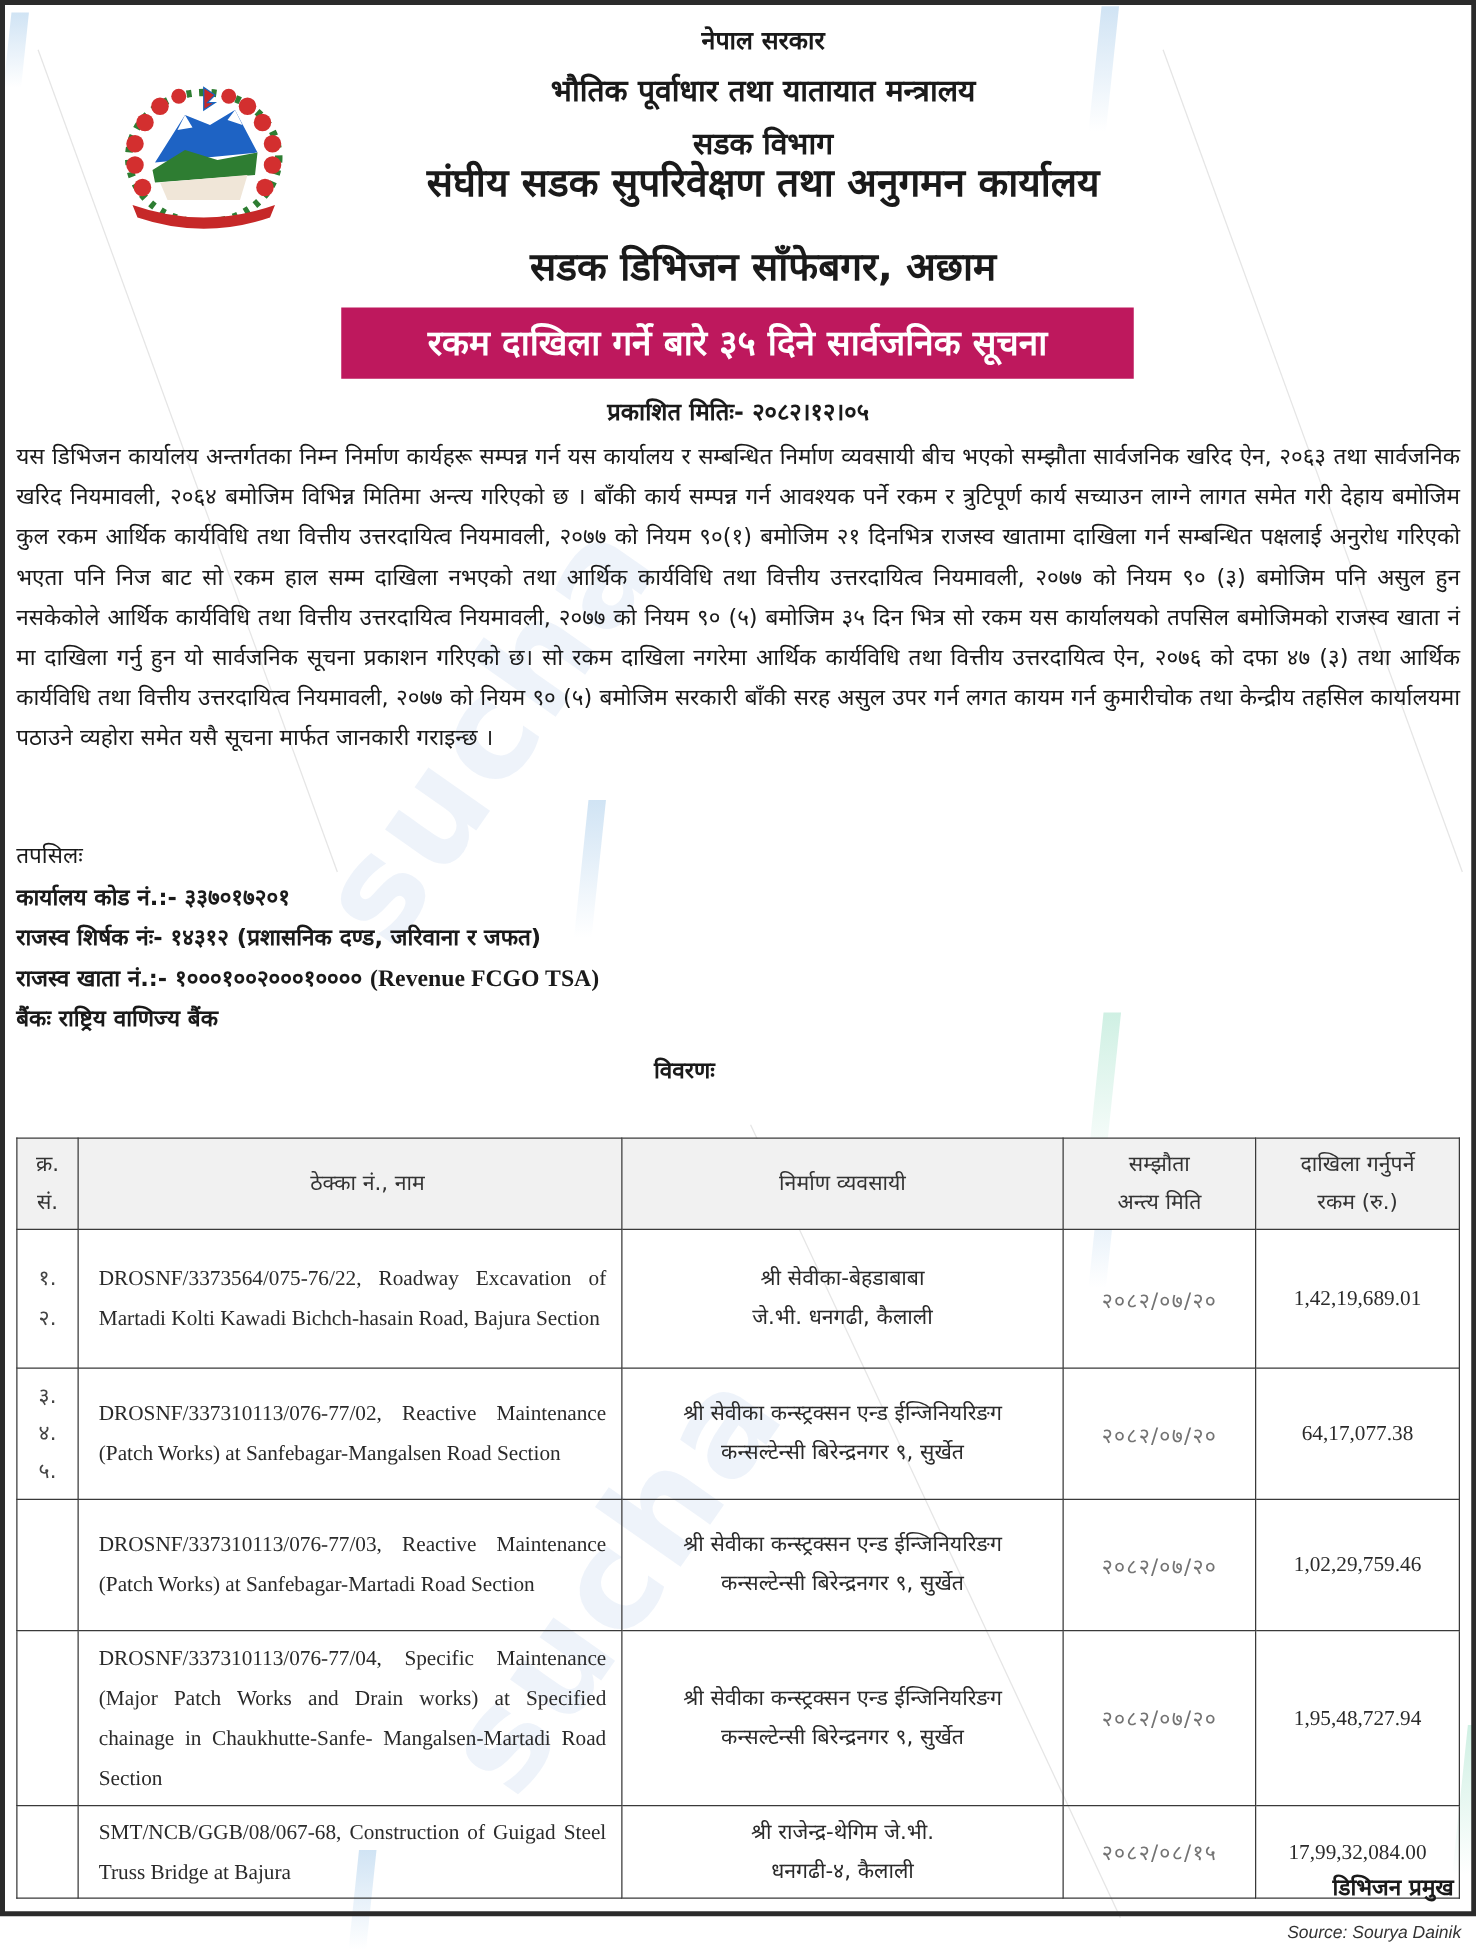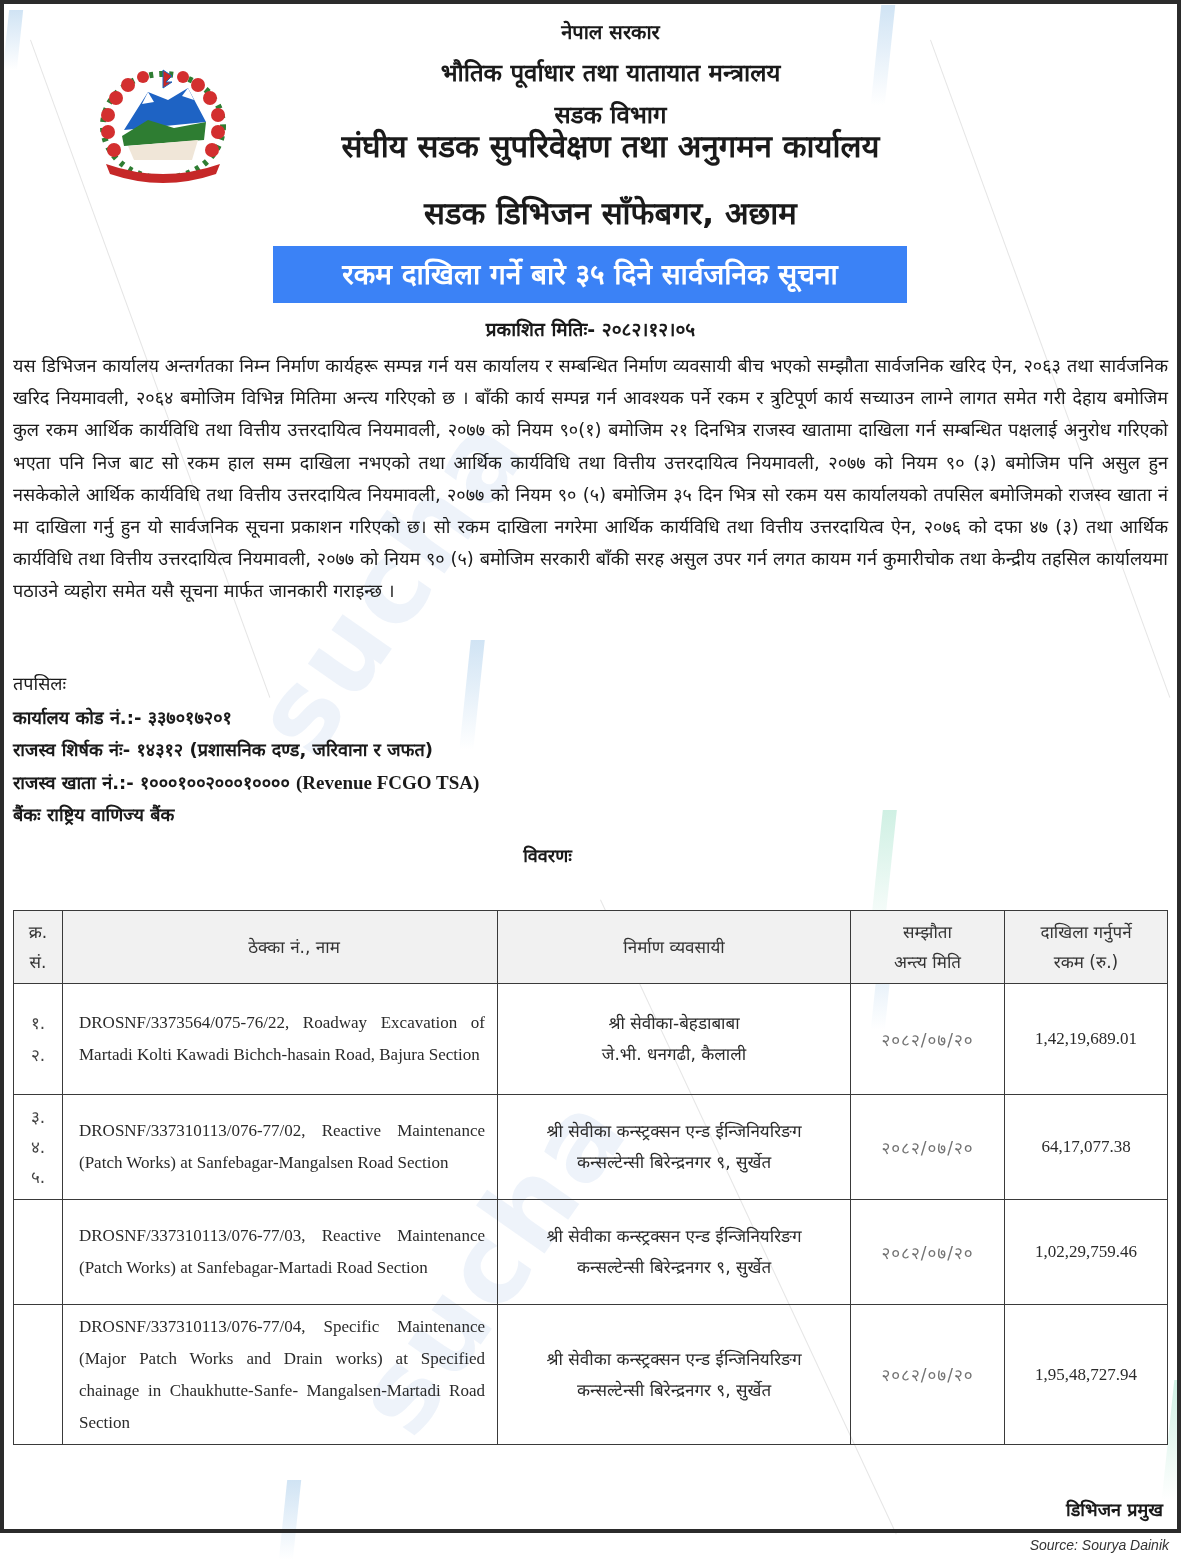--- a/index.html
+++ b/index.html
@@ -23,21 +23,21 @@
 
   .hdr { position: absolute; left: 0; width: 1181px; text-align: center; font-family: "DejaVu Sans", sans-serif; color: #1a1a1a; margin-left: 20px; }
   .hdr-1 { top: 18px; font-size: 20px; font-weight: bold; }
   .hdr-2 { top: 55px; font-size: 24px; font-weight: bold; }
   .hdr-3 { top: 97px; font-size: 24px; font-weight: bold; }
   .hdr-4 { top: 124px; font-size: 31px; font-weight: bold; }
   .hdr-5 { top: 191px; font-size: 31px; font-weight: bold; }
 
   .title-bar {
     position: absolute; left: 273px; top: 246px; width: 634px; height: 57px;
-    background: #3b82f6; color: #ffffff; text-align: center;
+    background: #be185d; color: #ffffff; text-align: center;
     font-size: 28px; font-weight: bold; line-height: 57px;
   }
 
   .pub-date { position: absolute; left: 0; top: 316px; width: 1181px; text-align: center; font-size: 19px; font-weight: bold; }
 
   .body-text {
     position: absolute; left: 13px; top: 350px; width: 1155px;
     font-size: 18px; line-height: 32.2px; text-align: justify; text-align-last: left;
   }
 
@@ -209,17 +209,27 @@
     <tr style="height:140px;">
       <td class="sn"></td>
       <td class="contract">DROSNF/337310113/076-77/04, Specific Maintenance (Major Patch Works and Drain works) at Specified chainage in Chaukhutte-Sanfe- Mangalsen-Martadi Road Section</td>
       <td class="contractor">
         <div>श्री सेवीका कन्स्ट्रक्सन एन्ड ईन्जिनियरिङग</div>
         <div>कन्सल्टेन्सी बिरेन्द्रनगर ९, सुर्खेत</div>
       </td>
       <td class="enddate">२०८२/०७/२०</td>
       <td class="amount">1,95,48,727.94</td>
     </tr>
+    <tr style="height:74px;">
+      <td class="sn"></td>
+      <td class="contract">SMT/NCB/GGB/08/067-68, Construction of Guigad Steel Truss Bridge at Bajura</td>
+      <td class="contractor">
+        <div>श्री राजेन्द्र-थेगिम जे.भी.</div>
+        <div>धनगढी-४, कैलाली</div>
+      </td>
+      <td class="enddate">२०८२/०८/१५</td>
+      <td class="amount">17,99,32,084.00</td>
+    </tr>
   </tbody>
 </table>
 
 <div class="signature">डिभिजन प्रमुख</div>
 <div class="source">Source: Sourya Dainik</div>
 
 </body></html>

